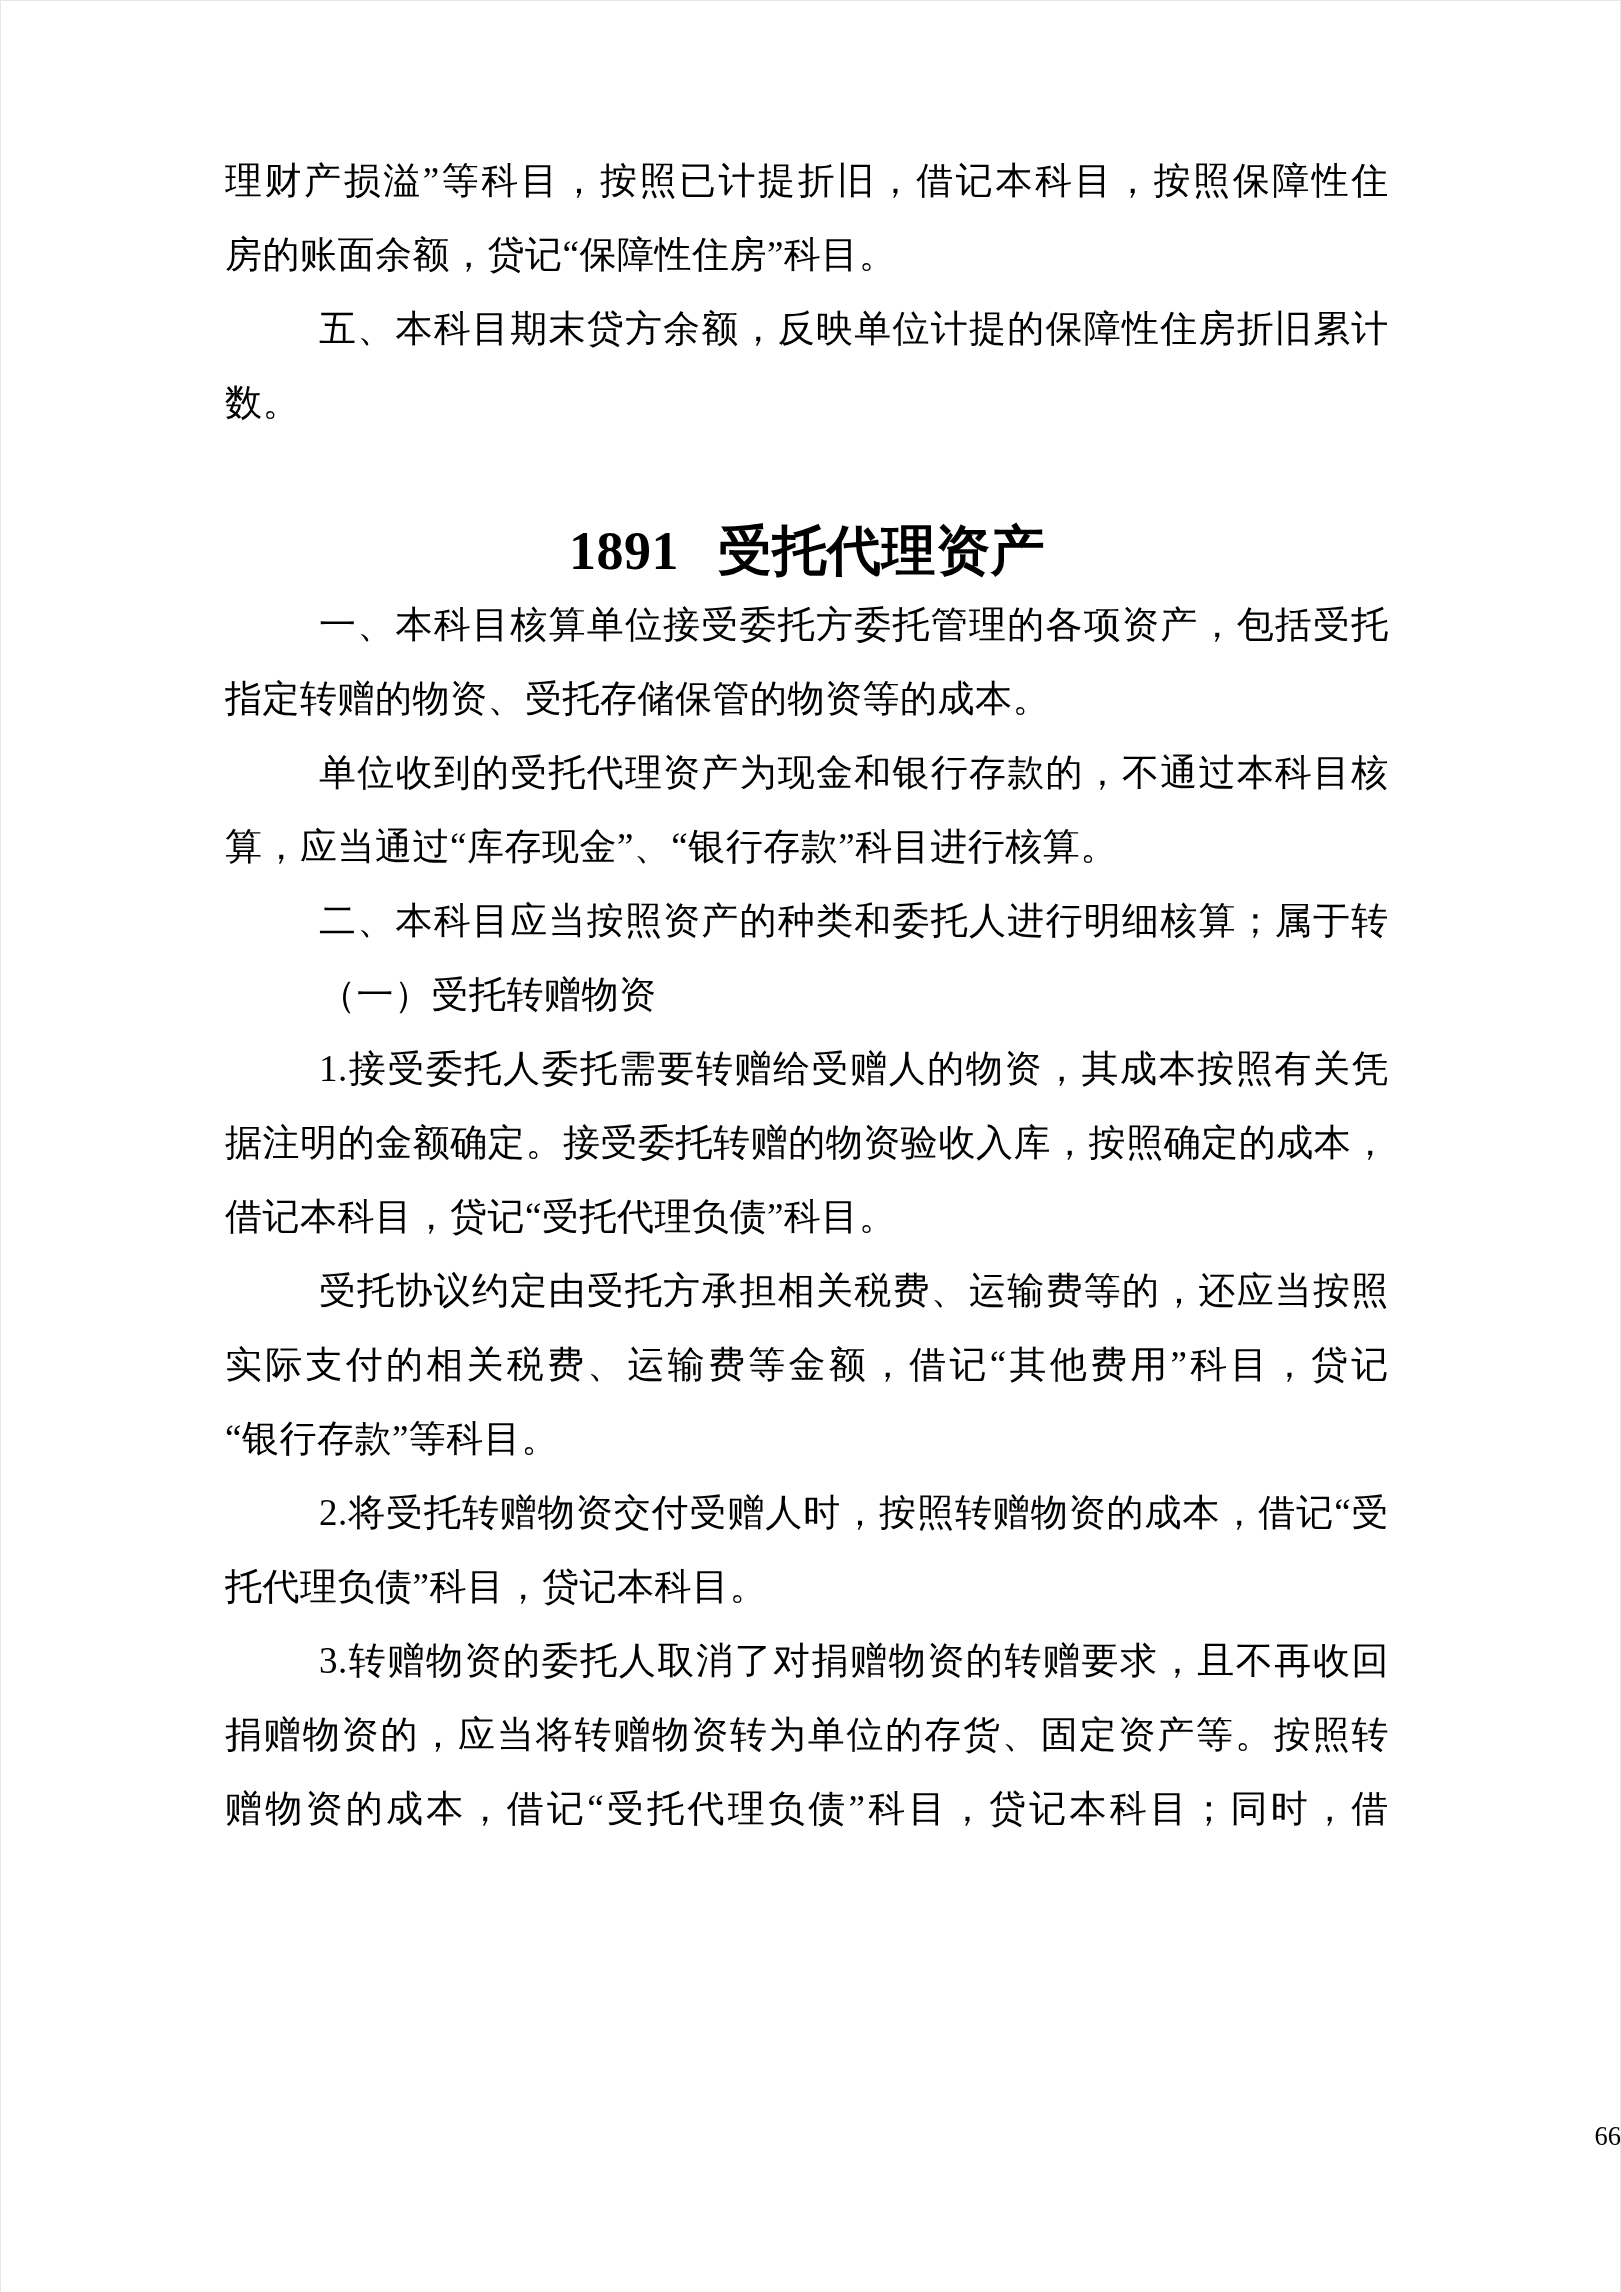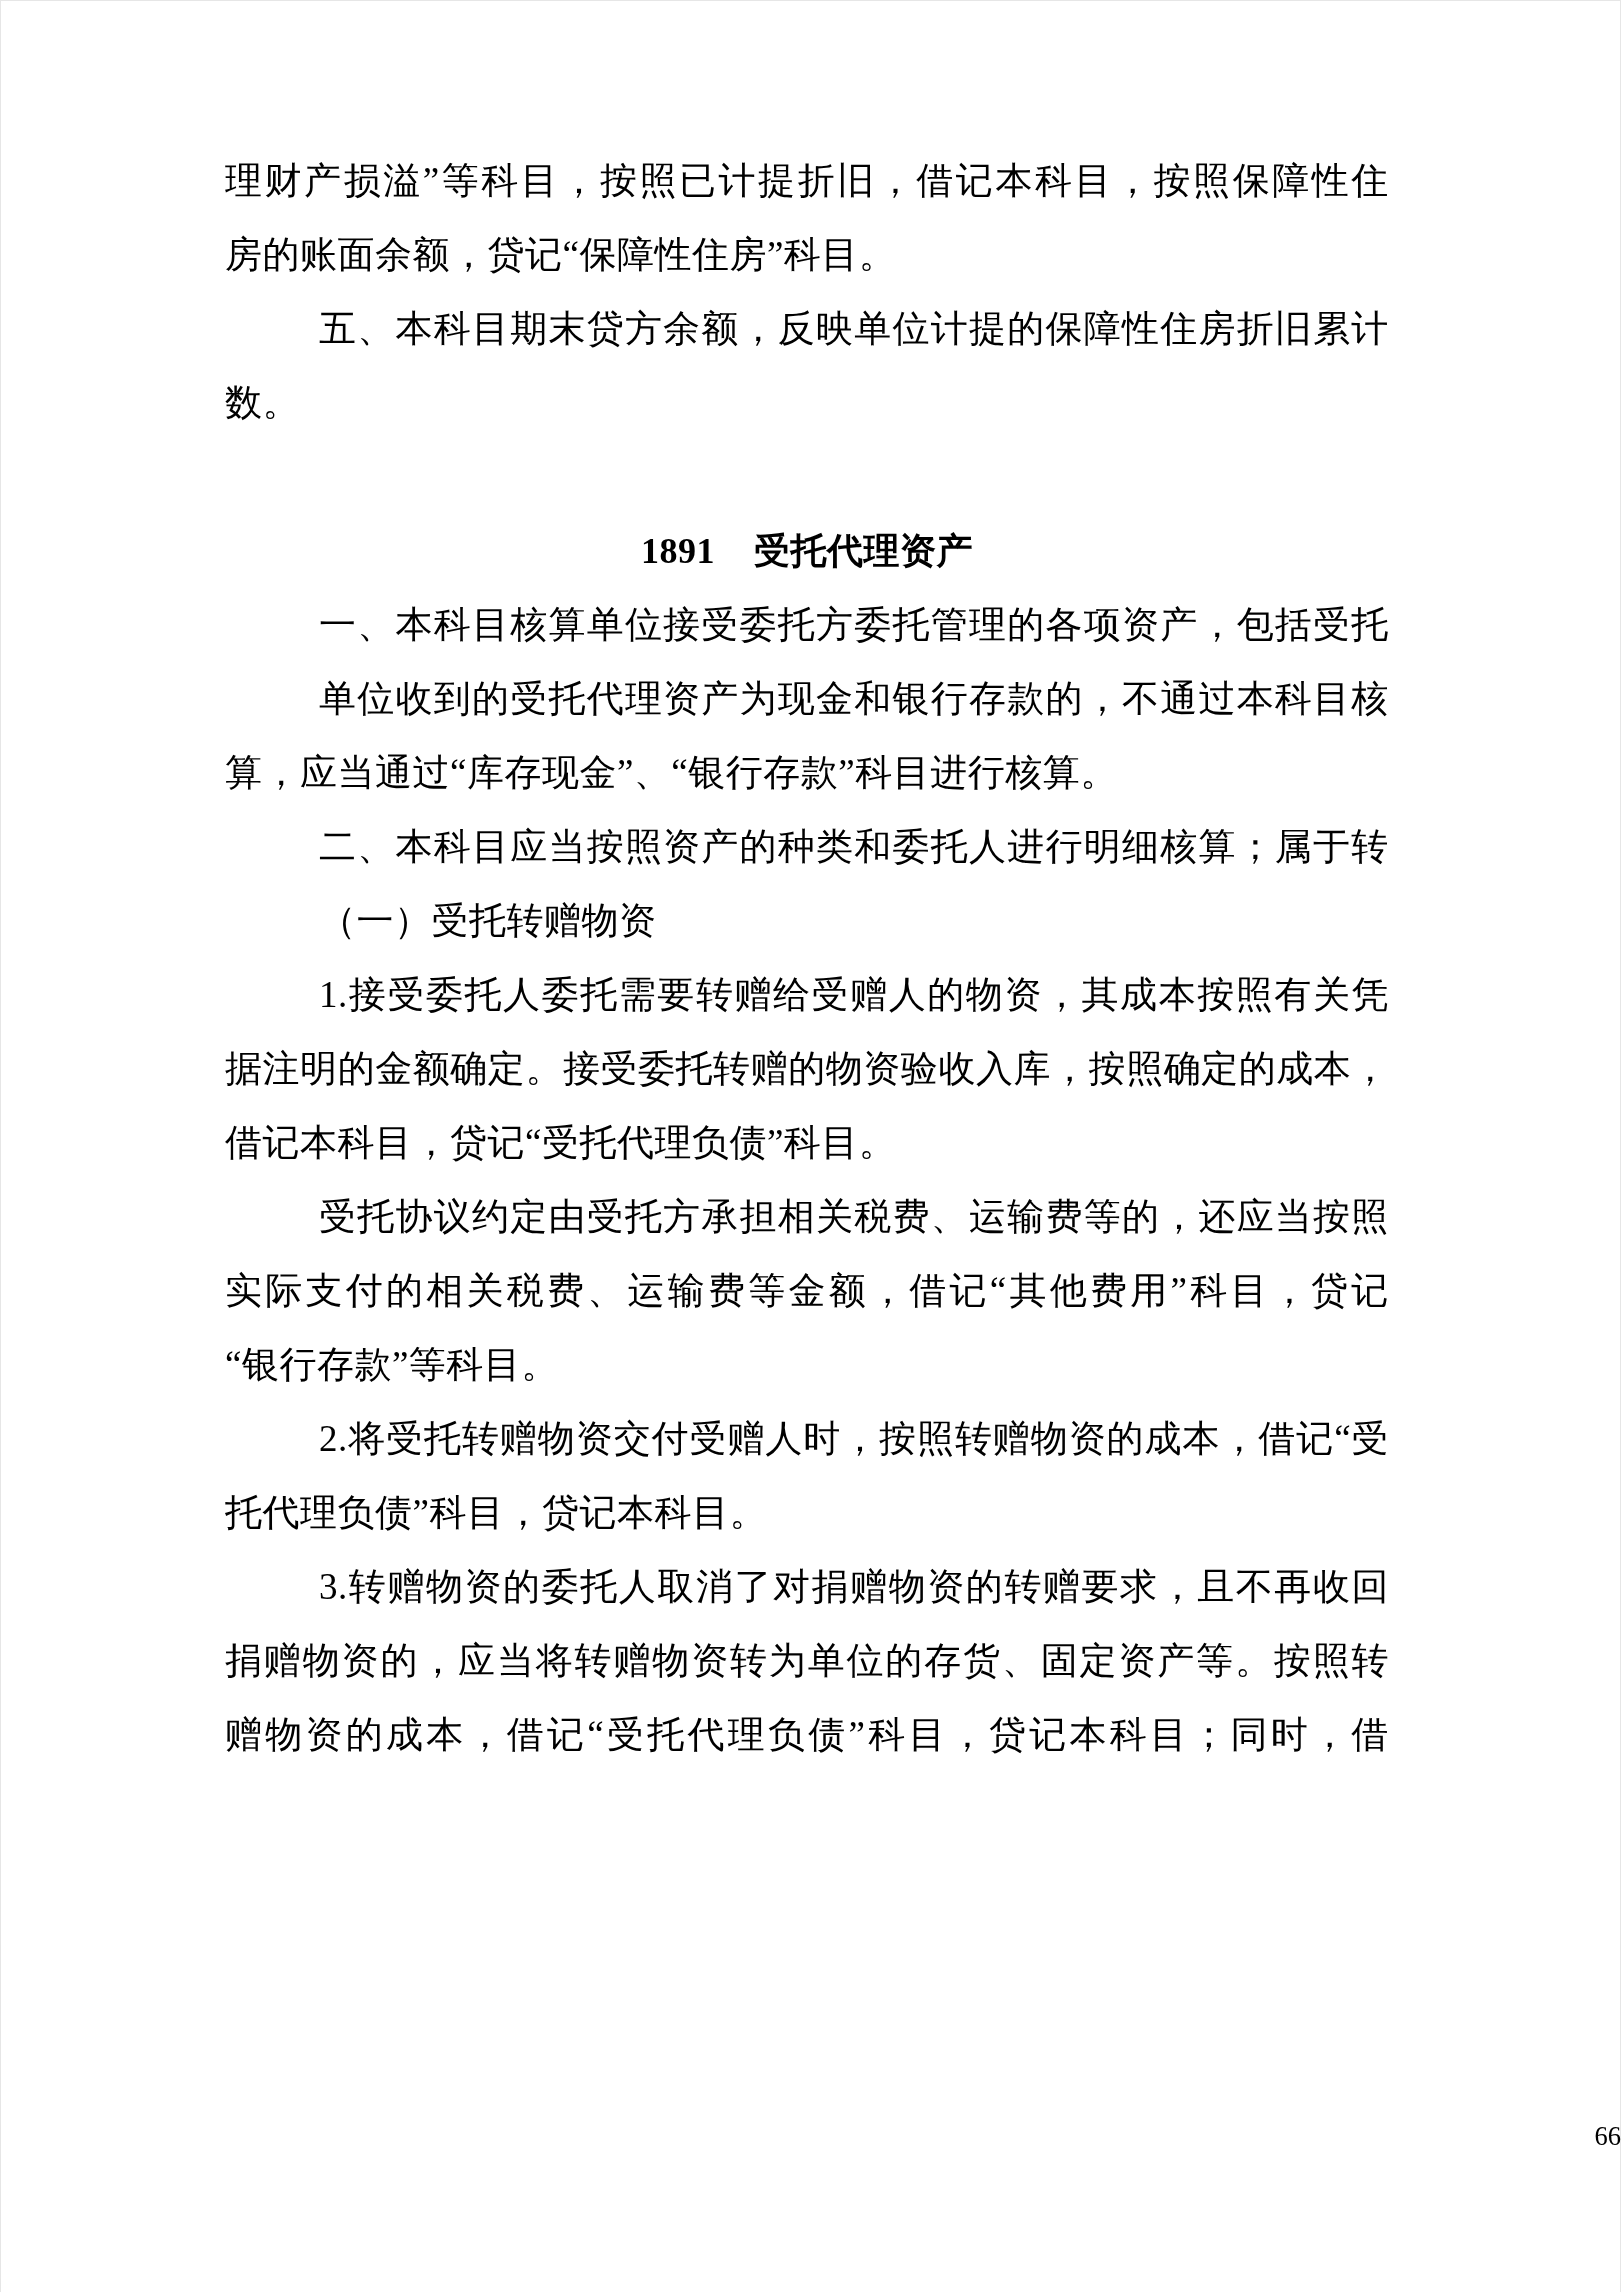--- a/index.html
+++ b/index.html
@@ -34,21 +34,21 @@
   .line.blank { height: 74px; }
   
   .line.j {
     display: flex;
     justify-content: space-between;
   }
   .line.j span { display: block; }
   .line.heading {
     text-align: center;
     font-weight: bold;
-    font-size: 36px;
+    font-size: 54px;
     white-space: nowrap;
   }
   .line.heading .code { margin-right: 39px; }
   .footer {
     position: absolute;
     left: 0;
     top: 2117px;
     width: 100%;
     text-align: right;
     font-size: 26.5px;
@@ -154,20 +154,21 @@
           <span>各</span>
           <span>项</span>
           <span>资</span>
           <span>产</span>
           <span>，</span>
           <span>包</span>
           <span>括</span>
           <span>受</span>
           <span>托</span>
         </div>
+        <div class="line">指定转赠的物资、受托存储保管的物资等的成本。</div>
         <div class="line j ind">
           <span>单</span>
           <span>位</span>
           <span>收</span>
           <span>到</span>
           <span>的</span>
           <span>受</span>
           <span>托</span>
           <span>代</span>
           <span>理</span>

